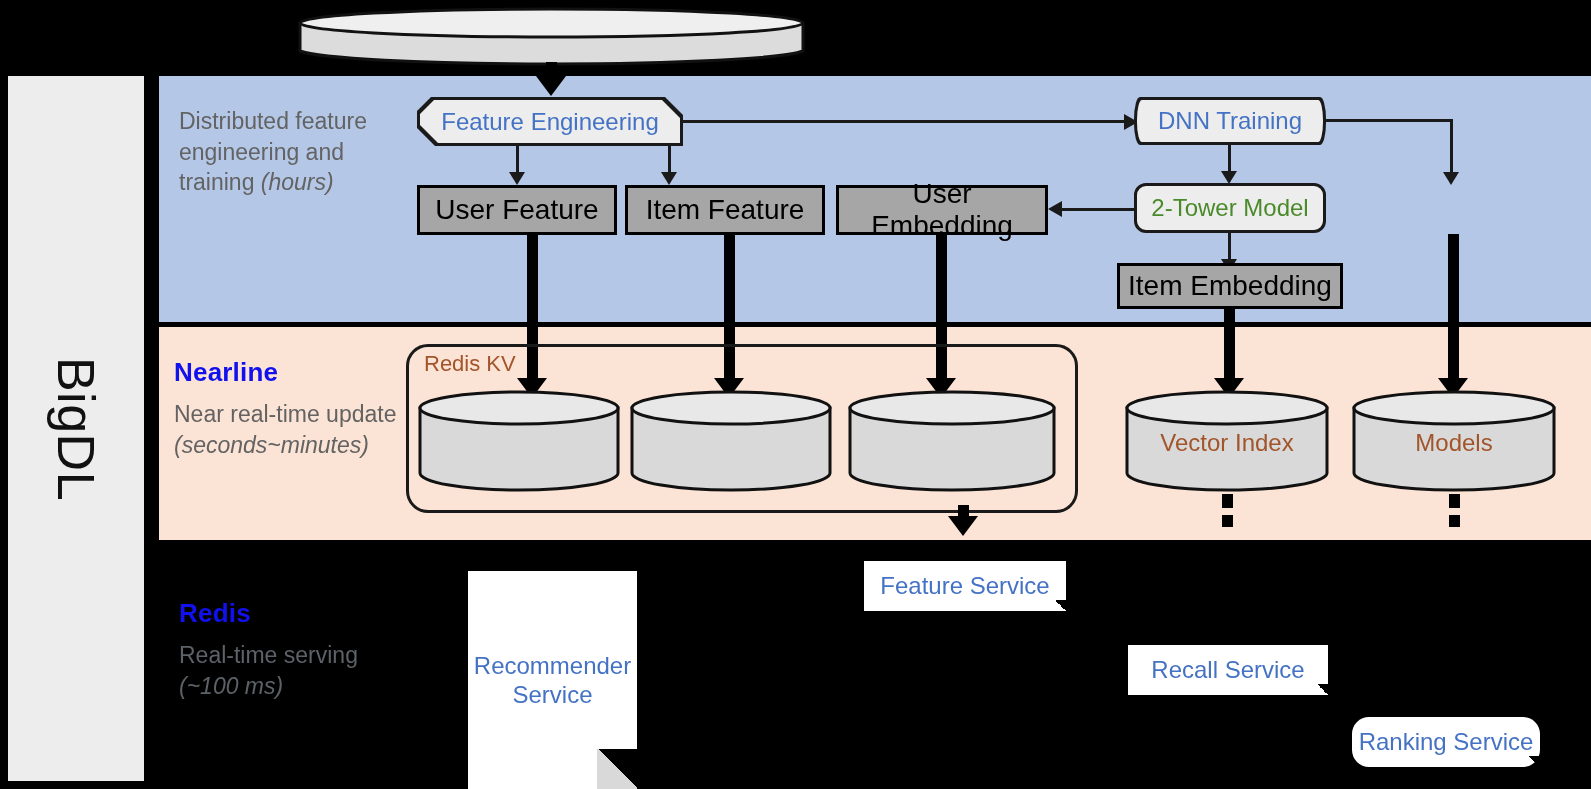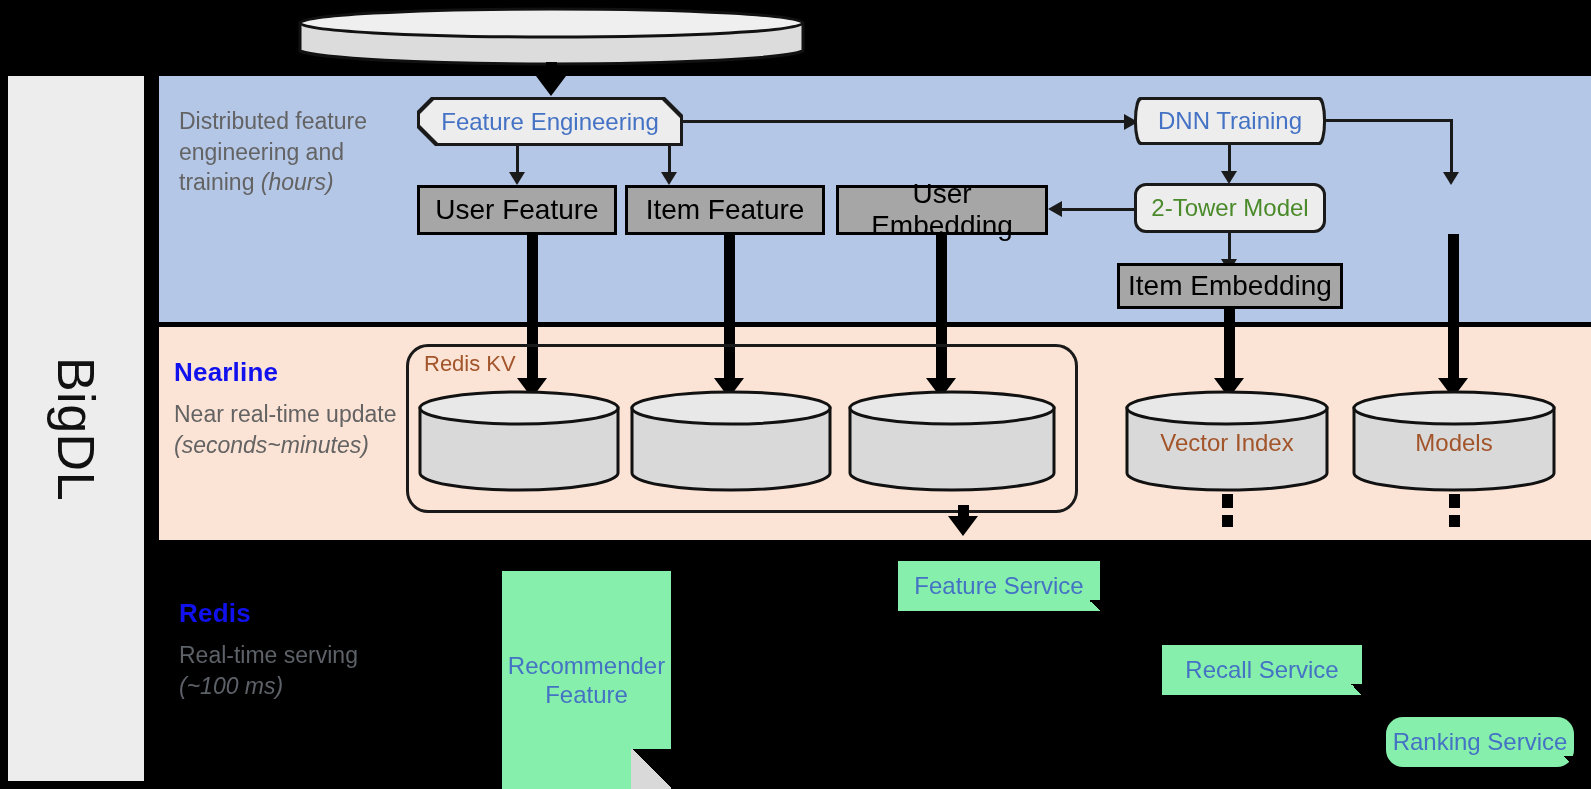--- a/index.html
+++ b/index.html
@@ -68,21 +68,21 @@
   .cyl-label{position:absolute;left:0;right:0;top:50%;transform:translateY(-42%);
     text-align:center;font-size:24px;pointer-events:none;}
   .cyl-label.brown{color:#a2542a;}
   .cyl-label.dark{color:#1a1a1a;}
 
   
   #redis-kv{position:absolute;border:3px solid #1a1a1a;border-radius:22px;background:transparent;}
   #redis-kv-label{position:absolute;font-size:22px;color:#a2542a;}
 
   
-  .note{position:absolute;background:#86efac;margin-left:34px;}
+  .note{position:absolute;background:#ffffff;}
   .note .note-txt{position:absolute;inset:0;display:flex;align-items:center;justify-content:center;
     text-align:center;color:#4472c4;font-size:24px;line-height:1.22;padding:0 6px;box-sizing:border-box;}
   .fold-sm{position:absolute;right:0;bottom:0;width:11px;height:11px;
     background:linear-gradient(225deg,#000 0 50%,transparent 50% 100%);}
   .fold-lg{position:absolute;right:0;bottom:0;width:40px;height:40px;
     background:linear-gradient(225deg,#000 0 48%,#d9d9d9 48% 100%);}
 
   
   .ln{position:absolute;background:#1a1a1a;}
   .ln-thin-v{width:3px;}
@@ -241,21 +241,21 @@
 
   <div class="ln ln-thick-v" style="left:958px;top:505px;height:14px;"></div>
   <div class="arrow-dn-thick" style="left:948px;top:516px;"></div>
 
   <div class="dash-sq" style="left:1222px;top:494px;height:14px;"></div>
   <div class="dash-sq" style="left:1222px;top:515px;height:12px;"></div>
   <div class="dash-sq" style="left:1449px;top:494px;height:14px;"></div>
   <div class="dash-sq" style="left:1449px;top:515px;height:12px;"></div>
 
   <div class="note" style="left:468px;top:571px;width:169px;height:218px;">
-    <div class="note-txt">Recommender Feature</div>
+    <div class="note-txt">Recommender Service</div>
     <div class="fold-lg"></div>
   </div>
 
   <div class="note" style="left:864px;top:561px;width:202px;height:50px;">
     <div class="note-txt">Feature Service</div>
     <div class="fold-sm"></div>
   </div>
 
   <div class="note" style="left:1128px;top:645px;width:200px;height:50px;">
     <div class="note-txt">Recall Service</div>

